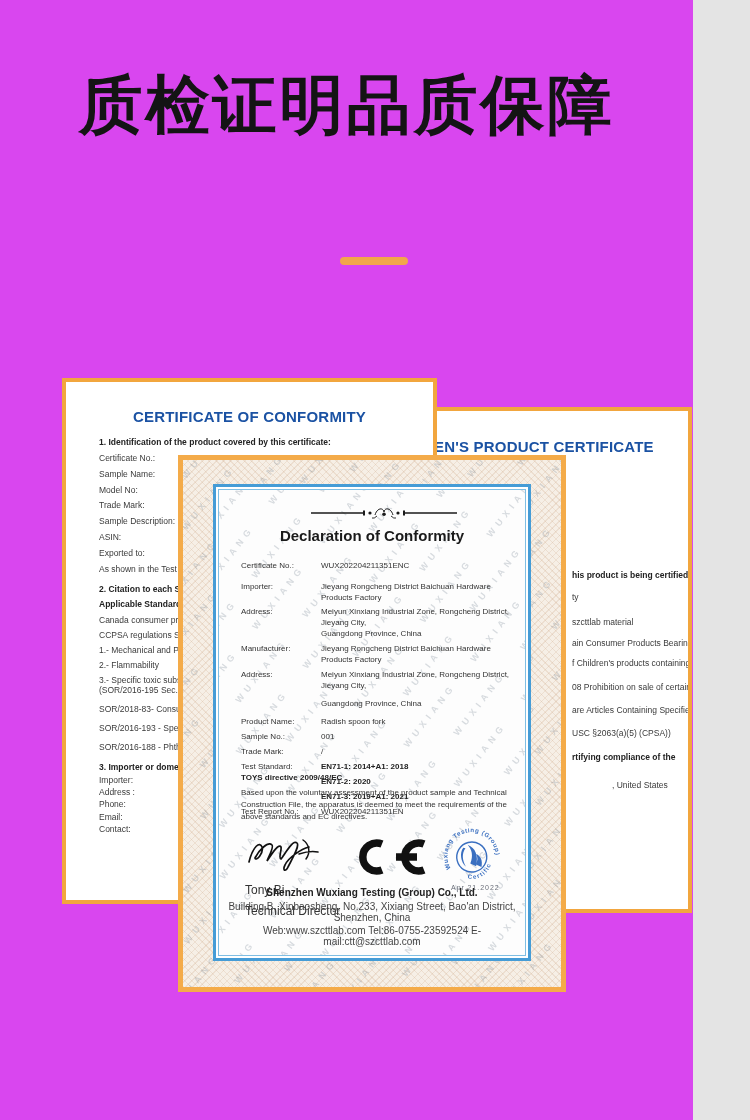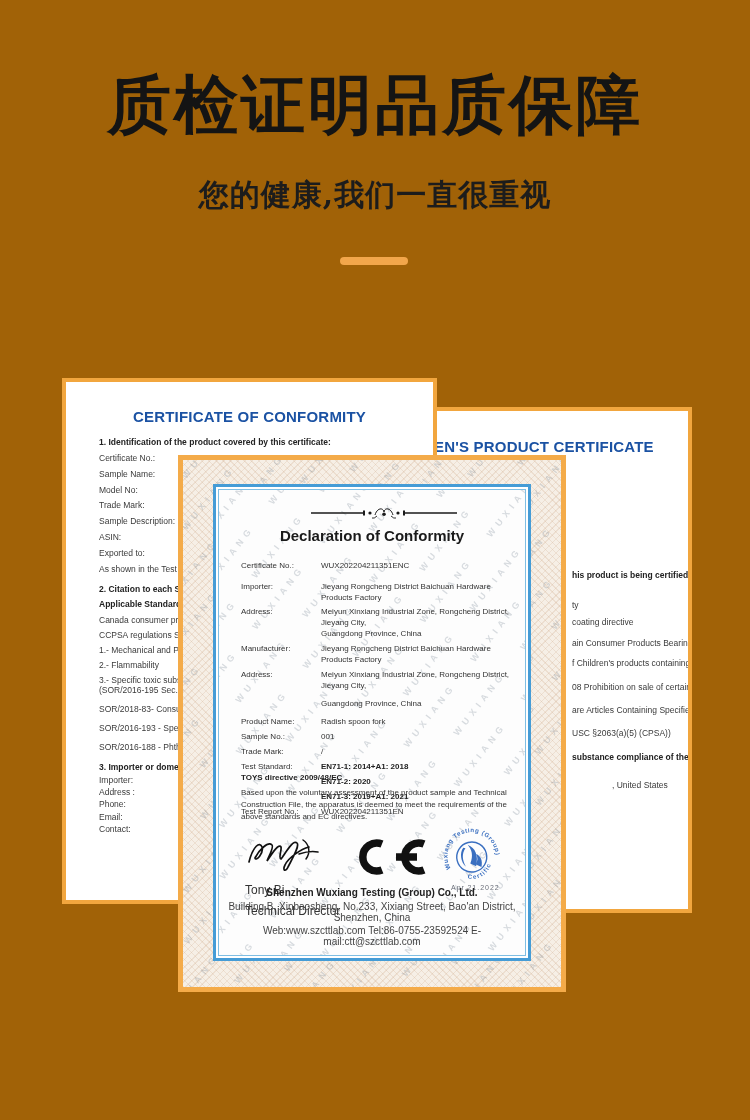--- a/index.html
+++ b/index.html
@@ -1,19 +1,19 @@
 <!DOCTYPE html>
 <html><head>
 <meta charset="utf-8">
 <style>
   * { box-sizing: border-box; margin: 0; padding: 0; }
   html,body { background:#e4e4e4; }
   .page {
-    position: relative; width: 750px; height: 1120px;
-    background: #a16207; overflow: hidden;
+    position: relative; width: 693px; height: 1120px;
+    background: #d946ef; overflow: hidden;
     font-family: "Liberation Sans", sans-serif;
   }
   
   .hero-title {
     position:absolute; top:62px; left:0; width:100%;
     text-align:center; font-family:"DejaVu Serif", serif;
     font-size:64px; font-weight:700; color:#141414; letter-spacing:3px;
   }
   .hero-sub {
     position:absolute; top:175px; left:0; width:100%;
@@ -84,34 +84,33 @@
   .mc-footer { position:absolute; left:0; bottom:6px; width:100%; text-align:center; }
   .mc-footer .co { font-size:10px; font-weight:bold; color:#222; margin-bottom:3px; }
   .mc-footer .ad { font-size:10px; color:#444; margin-bottom:2px; }
 </style>
 </head>
 <body>
 
 <div class="page">
 
   <div class="hero-title">质检证明品质保障</div>
-  <div class="hero-sub">您的健康,我们一直很重视</div>
   <div class="divider"></div>
 
   <div class="sheet cert-right">
     <div class="cert-title" style="top:27px;">CHILDREN'S PRODUCT CERTIFICATE</div>
     <div class="rc-line rc-bold" style="top:159px;">his product is being certified:</div>
-    <div class="rc-line" style="top:189px;">ty</div>
-    <div class="rc-line" style="top:206px;">coating directive</div>
+    <div class="rc-line" style="top:181px;">ty</div>
+    <div class="rc-line" style="top:206px;">szcttlab material</div>
     <div class="rc-line" style="top:227px;">ain Consumer Products Bearing</div>
     <div class="rc-line" style="top:247px;">f Children's products containing</div>
     <div class="rc-line" style="top:271px;">08 Prohibition on sale of certain</div>
     <div class="rc-line" style="top:294px;">are Articles Containing Specified</div>
     <div class="rc-line" style="top:317px;">USC §2063(a)(5) (CPSA))</div>
-    <div class="rc-line rc-bold" style="top:341px;">substance compliance of the</div>
+    <div class="rc-line rc-bold" style="top:341px;">rtifying compliance of the</div>
     <div class="rc-line" style="top:369px;margin-left:40px;">, United States</div>
   </div>
 
   <div class="sheet cert-left">
     <div class="cert-title" style="top:26px;">CERTIFICATE OF CONFORMITY</div>
     <div class="lc-body">
       <div class="lc-h ln">1.  Identification of the product covered by this certificate:</div>
       <div class="ln">Certificate No.:</div>
       <div class="ln">Sample Name:</div>
       <div class="ln">Model No:</div>

